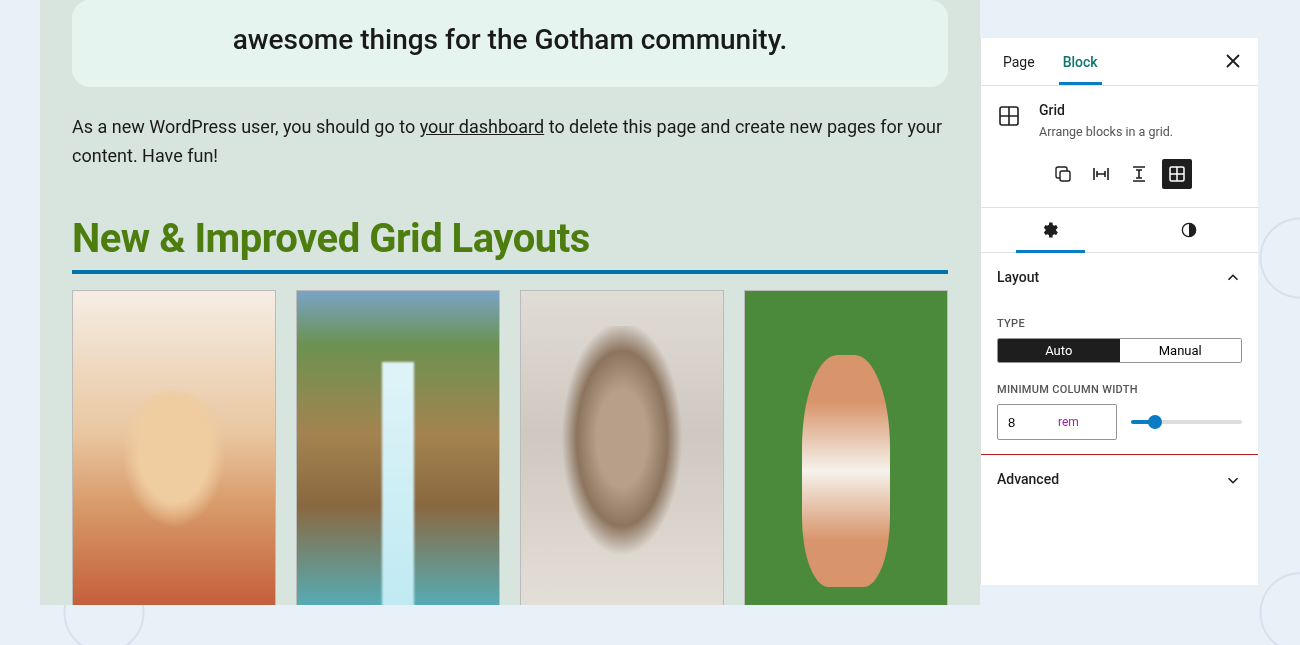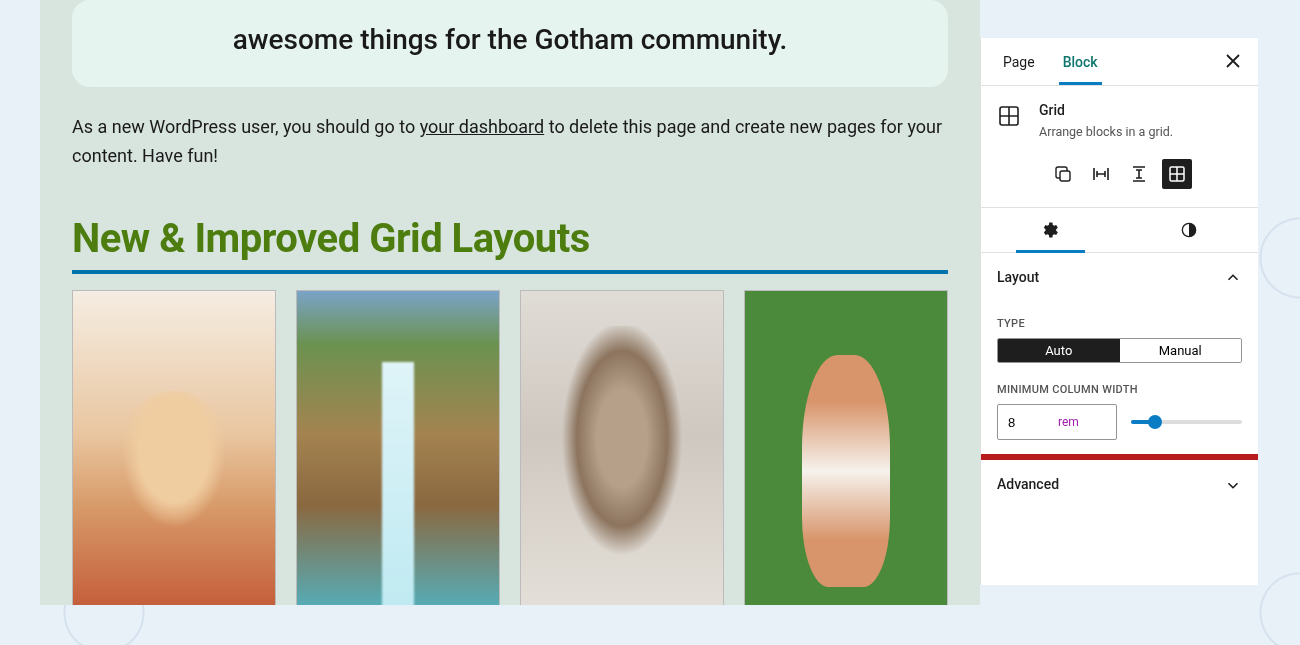--- a/index.html
+++ b/index.html
@@ -167,21 +167,21 @@
     cursor: pointer;
     position: relative;
   }
   .mode-tab.active::after {
     content:"";
     position:absolute;
     left:25%; right:25%; bottom:-1px; height:3px; background:#0a7cc4;
   }
   .panel-section {
     padding: 14px 16px;
-    border-bottom: 6px solid #b91c1c;
+    border-bottom: 1px solid #b91c1c;
   }
   .panel-toggle {
     display: flex;
     align-items: flex-start;
     justify-content: space-between;
     padding: 16px 16px;
     font-size: 14px;
     font-weight: 500;
     color: #1e1e1e;
     cursor: pointer;

